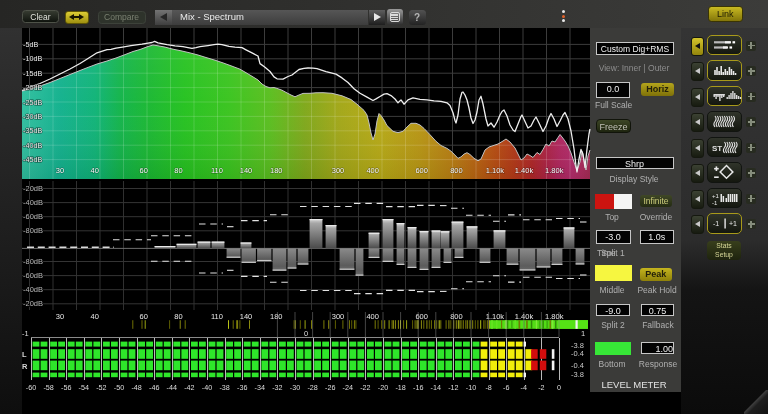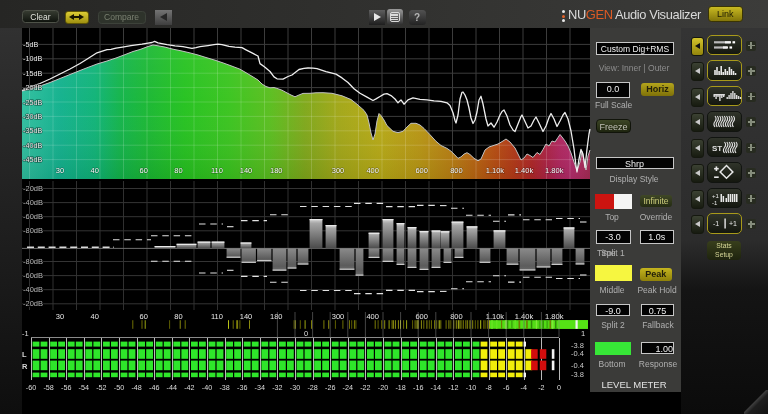--- a/index.html
+++ b/index.html
@@ -12,32 +12,32 @@
 <div style="position:absolute;left:0;top:0;width:768px;height:28px;background:linear-gradient(to right,#262624,#3c3c3a)">
 <div style="position:absolute;left:22px;top:9.5px;width:37px;height:13.5px;border-radius:3.5px;background:linear-gradient(#363b31,#10140e);border:1px solid #4e5248;color:#e3e6dd;font-size:8.5px;line-height:12px;text-align:center">Clear</div>
 <div style="position:absolute;left:65px;top:10.5px;width:23.5px;height:13px;border-radius:3px;background:linear-gradient(#dcCC34,#a09110);border:1px solid #5f5606"></div>
 <div style="position:absolute;left:69px;top:13.8px;width:0;height:0;border-top:3.4px solid transparent;border-bottom:3.4px solid transparent;border-right:5.8px solid #171400"></div>
 <div style="position:absolute;left:74px;top:16.1px;width:5.5px;height:1.8px;background:#171400"></div>
     <div style="position:absolute;left:74.2px;top:16.1px;width:5.2px;height:1.8px;background:#171400"></div>
 <div style="position:absolute;left:78.8px;top:13.8px;width:0;height:0;border-top:3.4px solid transparent;border-bottom:3.4px solid transparent;border-left:5.8px solid #171400"></div>
 <div style="position:absolute;left:97.5px;top:10.5px;width:48px;height:13px;border-radius:3.5px;background:#2e332b;border:1px solid #3d423a;color:#7a8071;font-size:8.5px;line-height:11px;text-align:center">Compare</div>
 <div style="position:absolute;left:155px;top:10px;width:17px;height:14.5px;background:linear-gradient(#737373,#3f3f3f)"></div>
 <div style="position:absolute;left:159.5px;top:13px;width:0;height:0;border-top:4.2px solid transparent;border-bottom:4.2px solid transparent;border-right:7px solid #262626"></div>
+<div style="position:absolute;left:172px;top:10px;width:196px;height:14.5px;background:linear-gradient(#565656,#3d3d3d);color:#ebebeb;font-size:9.5px;line-height:14.5px;padding-left:8px">Mix - Spectrum</div>
 <div style="position:absolute;left:369px;top:9.5px;width:16px;height:15px;background:linear-gradient(#5e5e5e,#1e1e1e)"></div>
 <div style="position:absolute;left:374px;top:13px;width:0;height:0;border-top:4.2px solid transparent;border-bottom:4.2px solid transparent;border-left:7.5px solid #e8e8e8"></div>
 <div style="position:absolute;left:386.5px;top:9px;width:16px;height:15.5px;border-radius:3px;background:linear-gradient(#9a9a9a,#2e2e2e)"></div>
 <div style="position:absolute;left:389.5px;top:12px;width:10px;height:9.5px;border-radius:2px;border:1.4px solid #dadada;background:transparent"></div>
 <div style="position:absolute;left:391px;top:14.3px;width:7px;height:1.3px;background:#dadada"></div>
 <div style="position:absolute;left:391px;top:16.6px;width:7px;height:1.3px;background:#dadada"></div>
 <div style="position:absolute;left:391px;top:18.9px;width:7px;height:1.3px;background:#dadada"></div>
 <div style="position:absolute;left:408.5px;top:9.5px;width:17px;height:15px;border-radius:3.5px;background:linear-gradient(#525252,#232323);color:#b5b5b5;font-size:10px;font-weight:bold;line-height:15px;text-align:center">?</div>
 <div style="position:absolute;left:562px;top:10.4px;width:3px;height:3px;border-radius:50%;background:#e8e8e8"></div>
 <div style="position:absolute;left:562px;top:14.8px;width:3px;height:3px;border-radius:50%;background:#e2622a"></div>
 <div style="position:absolute;left:562px;top:19.2px;width:3px;height:3px;border-radius:50%;background:#e8e8e8"></div>
-<div style="position:absolute;left:568px;top:7px;font-size:12.9px;letter-spacing:-0.4px;color:#d9d9d9"><span>NU</span><span style="color:#dd5a24">GEN</span><span> Audio Visualizer</span></div>
 <div style="position:absolute;left:707.5px;top:6px;width:35.5px;height:15.5px;border-radius:3.5px;background:linear-gradient(#c9ba22,#83760a);border:1px solid #3a3404;color:#1c1a02;font-size:9px;font-weight:normal;line-height:14px;text-align:center">Link</div>
 </div>
 <svg width="768" height="414" viewBox="0 0 768 414" xmlns="http://www.w3.org/2000/svg" style="position:absolute;left:0;top:0">
 <defs>
       <linearGradient id="sg" x1="22" x2="590" gradientUnits="userSpaceOnUse">
         <stop offset="0.0%" stop-color="#30bf9f"></stop>
         <stop offset="6.7%" stop-color="#12b18d"></stop>
         <stop offset="12.9%" stop-color="#0fb377"></stop>
         <stop offset="17.3%" stop-color="#12b44a"></stop>
         <stop offset="22.5%" stop-color="#1ab831"></stop>

